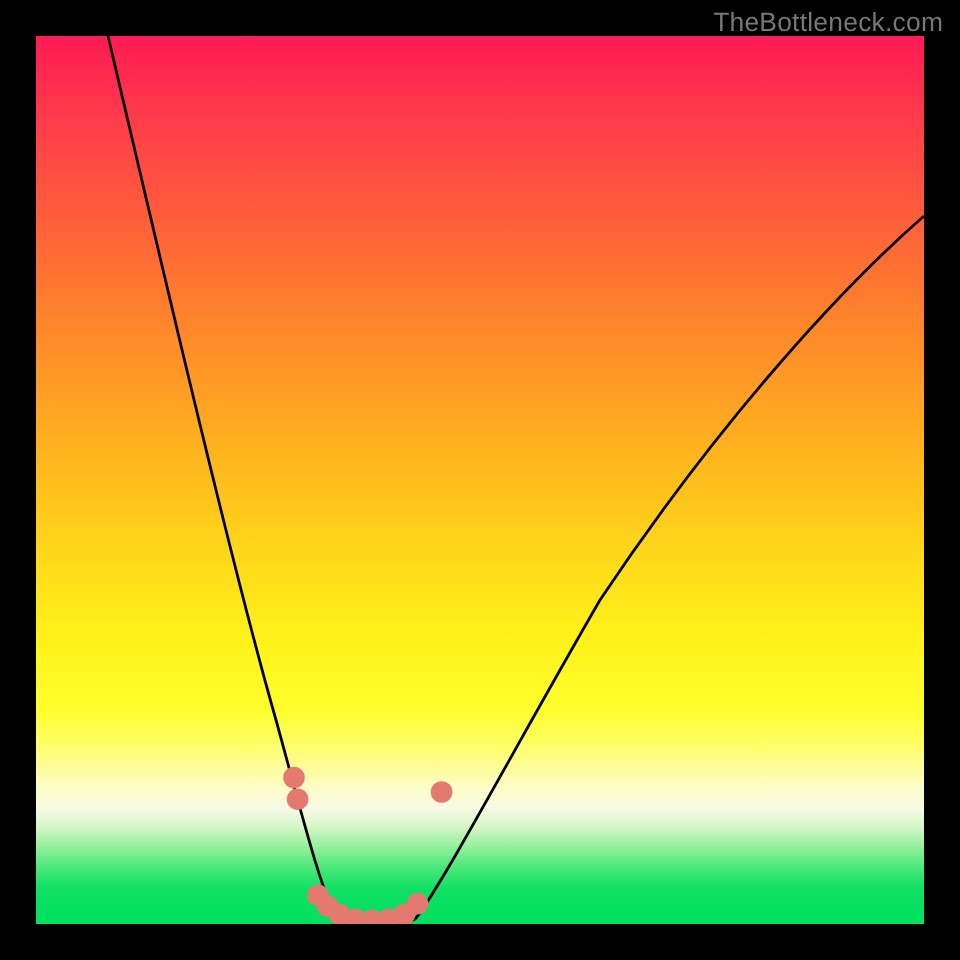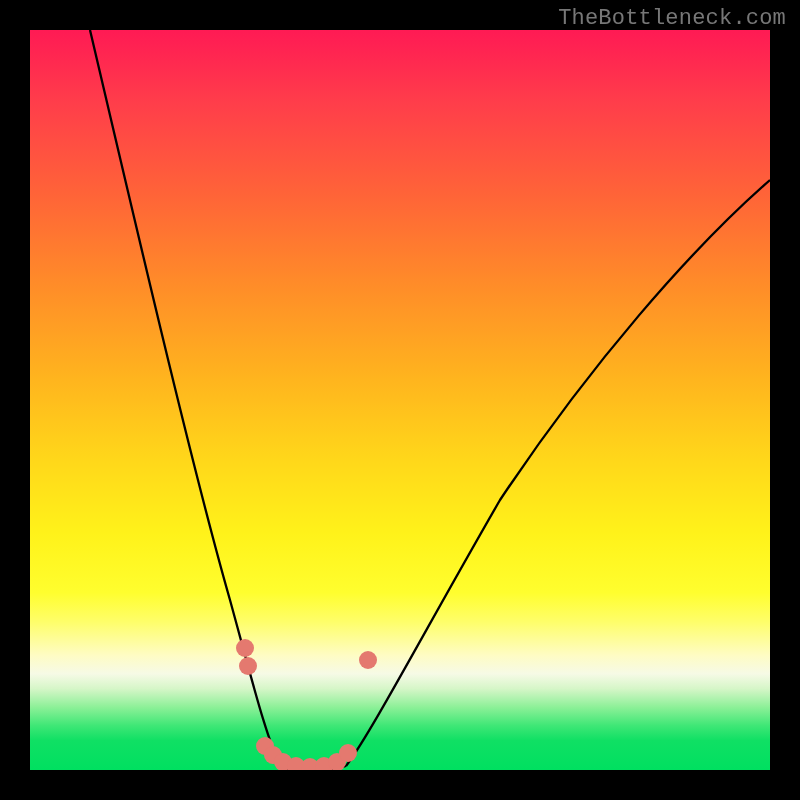--- a/index.html
+++ b/index.html
@@ -11,21 +11,20 @@
     background: #000;
     font-family: Arial, Helvetica, sans-serif;
   }
   .frame {
     position: absolute;
     left: 0;
     top: 0;
     width: 800px;
     height: 800px;
     background: #000;
-    font-family: Liberation Mono, monospace;
   }
   .plot {
     position: absolute;
     left: 30px;
     top: 30px;
     width: 740px;
     height: 740px;
     
     background: linear-gradient(
       to bottom,

